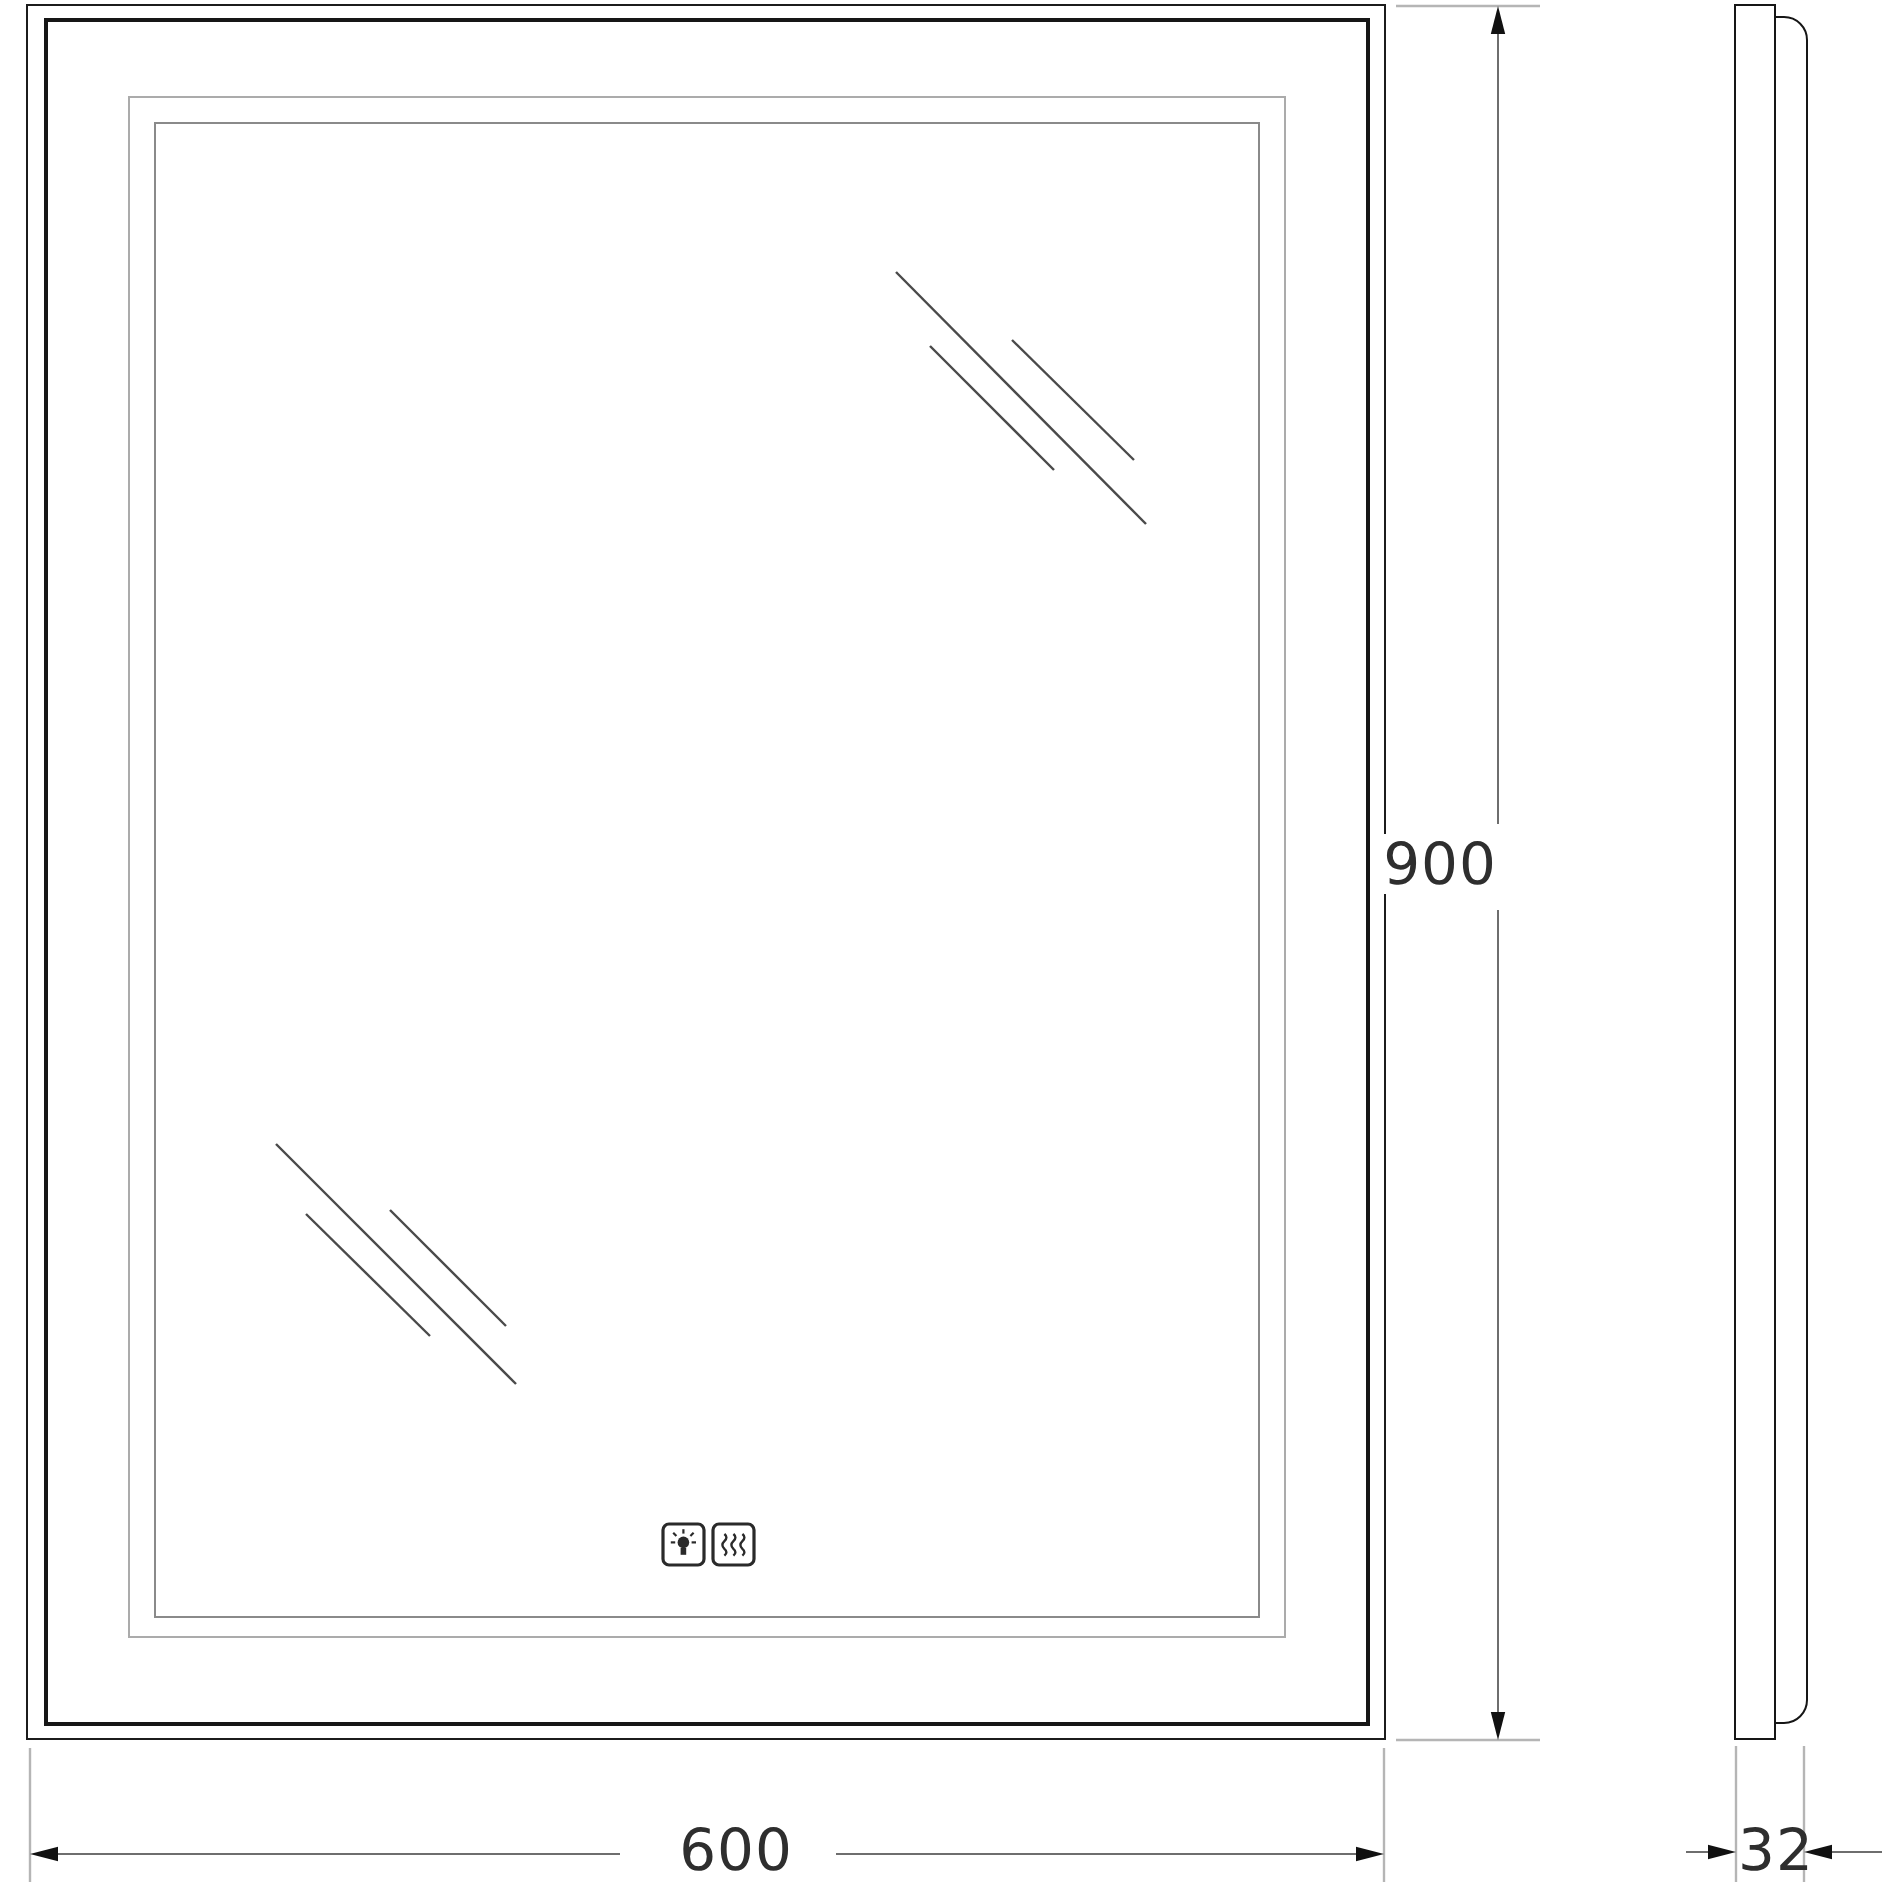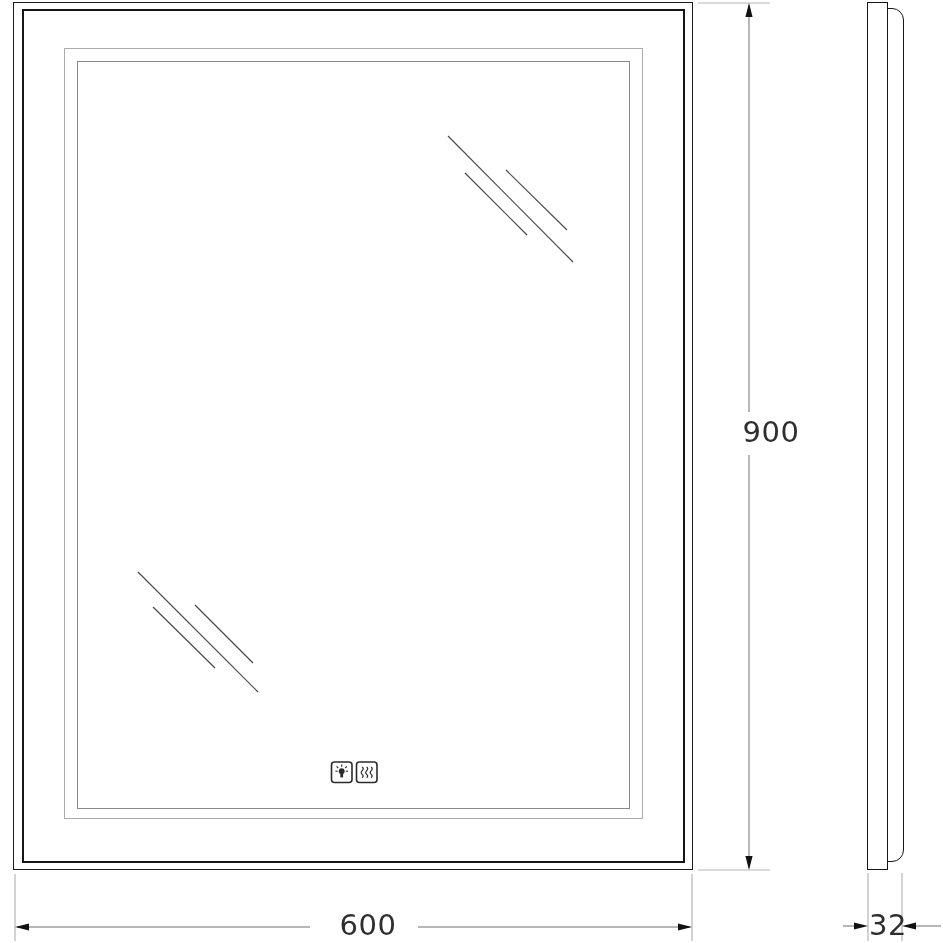--- a/index.html
+++ b/index.html
@@ -17,21 +17,21 @@
   .led-inner{left:77px;top:61px;width:553px;height:748px;border:1.6px solid #8a8a8a;}
   .side-backing{left:887px;top:8px;width:17px;height:854px;border:1.8px solid #161616;
     border-radius:0 12px 12px 0;background:#fff;}
   .side-glass{left:867px;top:2px;width:21px;height:868px;border:1.9px solid #161616;background:#fff;}
   .dim-label{
     position:absolute;
     font-size:29px;letter-spacing:.5px;
     color:#2e2e2e;text-align:center;line-height:30px;
     background:#fff;
   }
-  .label-900{left:736px;top:417px;width:70px;}
+  .label-900{left:685px;top:417px;width:70px;}
   .label-700{left:333px;top:910px;width:70px;}
   .label-32{left:869px;top:910px;width:32px;}
   svg#overlay{position:absolute;left:0;top:0;pointer-events:none;}
 </style>
 </head>
 <body>
 
 <div id="canvas">
 
   <div class="rect outer-frame"></div>

